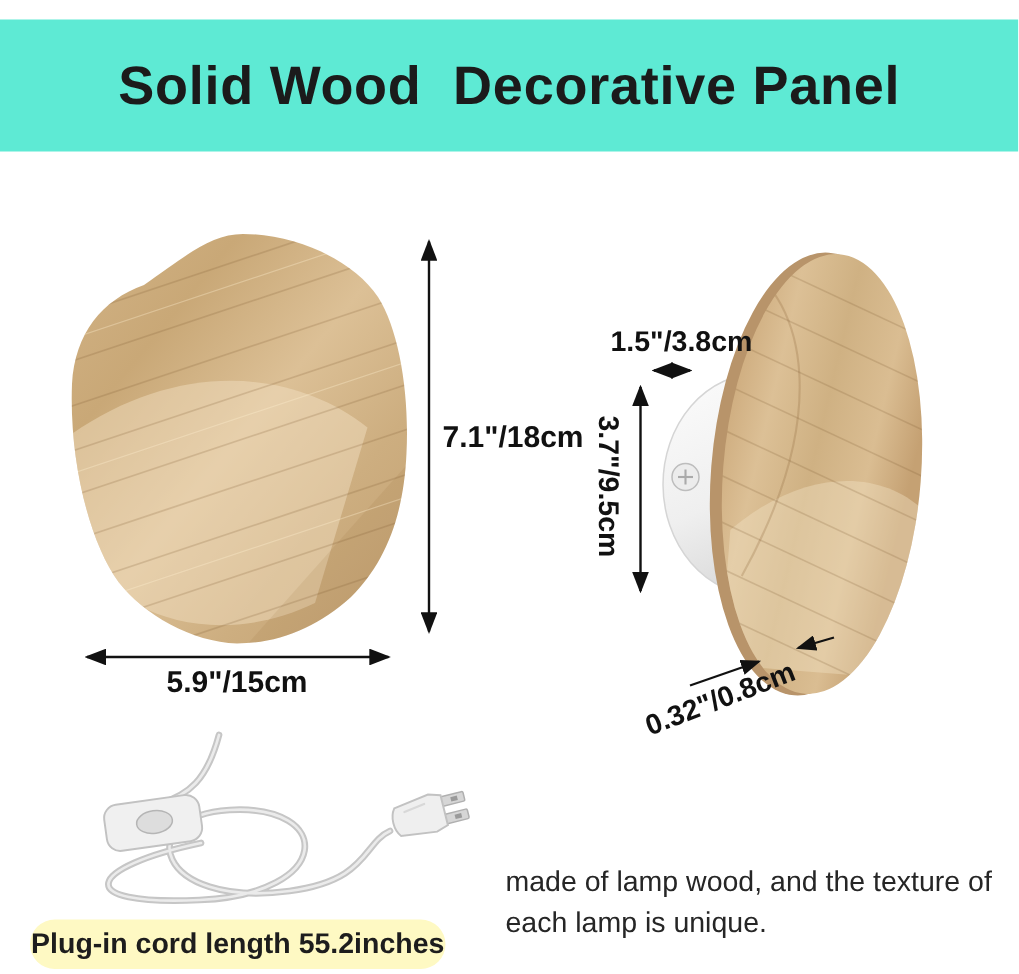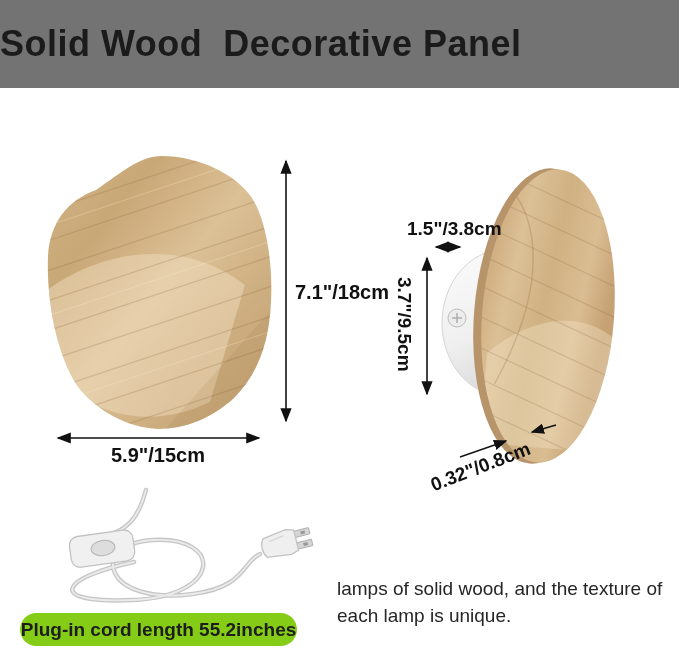--- a/index.html
+++ b/index.html
@@ -1,40 +1,40 @@
 <!DOCTYPE html>
 <html><head>
 <meta charset="utf-8">
 <style>
   html,body{margin:0;padding:0;background:#fff;}
   #stage{position:relative;width:679px;height:649px;background:#ffffff;overflow:hidden;
          font-family:"Liberation Sans",sans-serif;}
   .abs{position:absolute;}
 
   
-  #banner{left:0;top:0;width:679px;height:88px;background:#737373;
-          display:flex;align-items:center;justify-content:flex-start;}
+  #banner{left:0;top:13px;width:679px;height:88px;background:#5eead4;
+          display:flex;align-items:center;justify-content:center;}
   #banner h1{margin:0;font-size:36px;font-weight:bold;color:#1b1b1b;white-space:pre;letter-spacing:0.5px;}
 
   
   .dim-label{position:absolute;font-size:20px;font-weight:600;color:#111;white-space:nowrap;}
   .dim-label.small{font-size:19px;}
 
   #fv-height-label{left:295px;top:281px;}
   #fv-width-label{left:90px;top:444px;width:136px;text-align:center;}
   #sv-depth-label{left:407px;top:218px;}
   #sv-height-label{left:393px;top:277px;writing-mode:vertical-rl;}
   #sv-thickness-label{left:428px;top:456px;transform:rotate(-21deg);transform-origin:center;}
 
   
   #description{left:337px;top:575px;width:340px;font-size:19px;line-height:27px;color:#262626;}
   #description span{display:block;white-space:nowrap;}
 
   
-  #cord-pill{left:20px;top:613px;width:277px;height:33px;background:#84cc16;border-radius:17px;
+  #cord-pill{left:20px;top:613px;width:277px;height:33px;background:#fef9c3;border-radius:17px;
              display:flex;align-items:center;justify-content:center;}
   #cord-pill span{font-size:19px;font-weight:bold;color:#1d1d1d;white-space:nowrap;}
 
   svg{display:block;}
 </style>
 </head>
 <body>
 
 <div id="stage">
 
@@ -212,17 +212,17 @@
         <path d="M10,8 L24,6" stroke="#d8d8d8" stroke-width="1.5"></path>
       </g>
     </g>
   </svg>
 
   <div id="cord-pill" class="abs">
     <span>Plug-in cord length 55.2inches</span>
   </div>
 
   <div id="description" class="abs">
-    <span>lamps of solid wood, and the texture of</span>
+    <span>made of lamp wood, and the texture of</span>
     <span>each lamp is unique.</span>
   </div>
 
 </div>
 
 </body></html>

